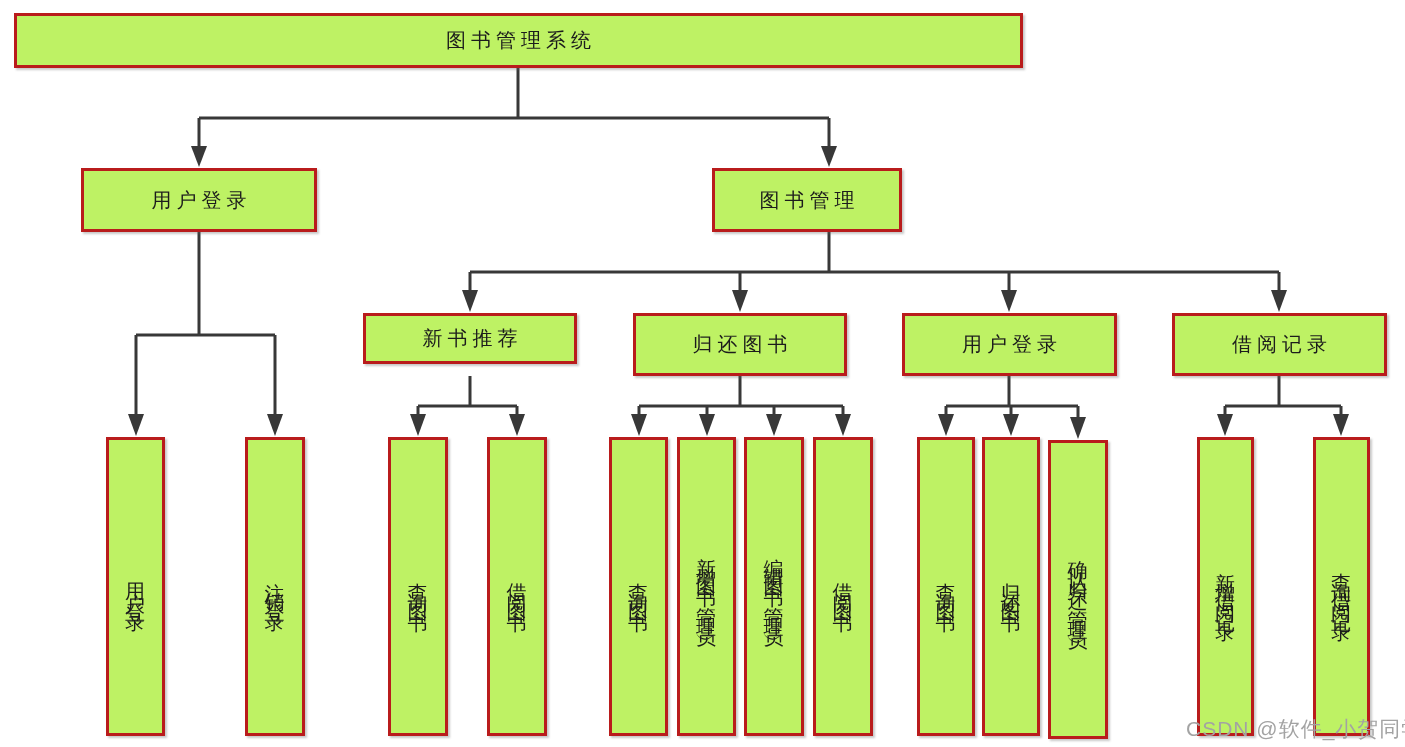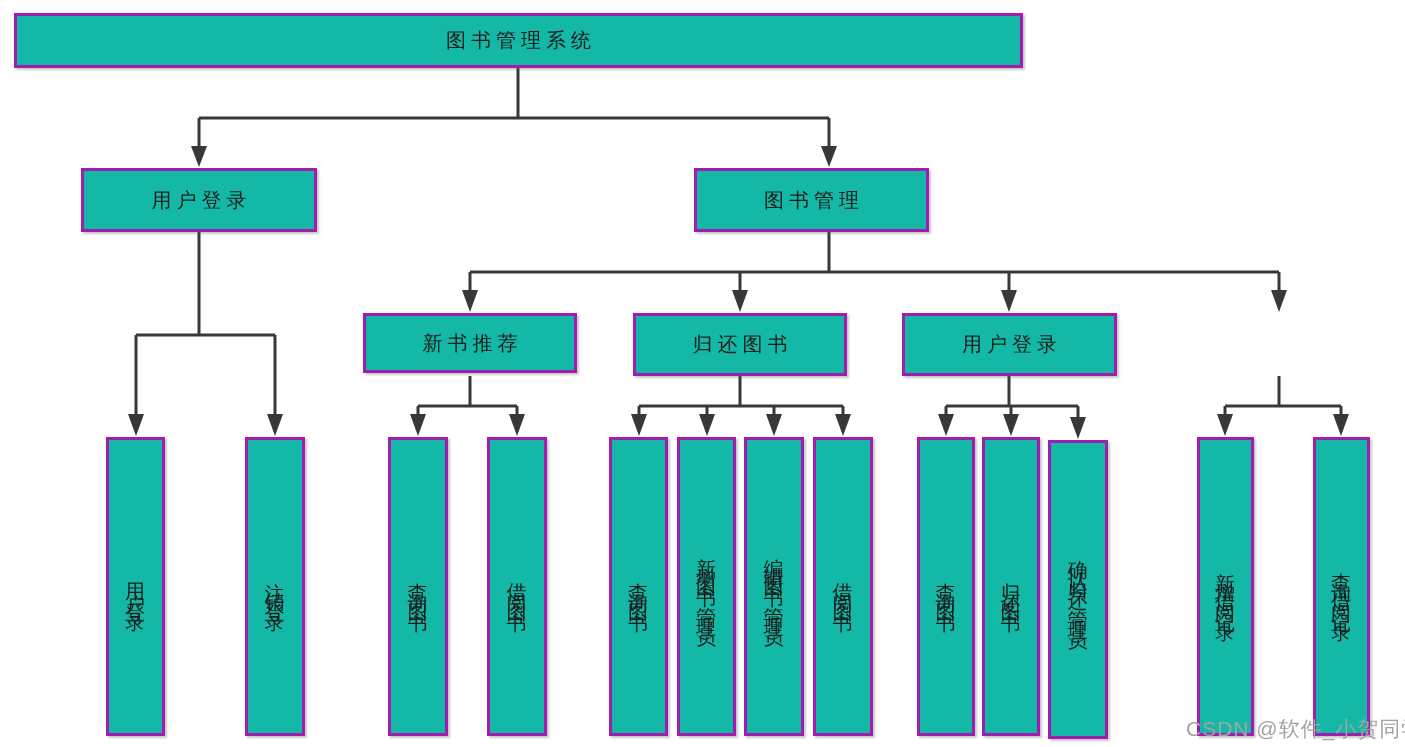--- a/index.html
+++ b/index.html
@@ -8,21 +8,21 @@
     width:1405px;height:747px;
     background:#ffffff;
     font-family:"Liberation Sans","DejaVu Sans",sans-serif;
     overflow:hidden;
   }
   .edges{position:absolute;left:0;top:0;width:1405px;height:747px;z-index:1;}
   .edges path{stroke:#383838;stroke-width:3;fill:none;}
   .edges polygon{fill:#383838;stroke:none;}
   .node{
     position:absolute;box-sizing:border-box;
-    border:3px solid #a21caf;background:#14b8a6;
+    border:3px solid #b91c1c;background:#bef264;
     display:flex;align-items:center;justify-content:center;
     box-shadow:2px 2px 2px rgba(100,100,100,0.35);
     z-index:2;
   }
   .node .lbl{
     color:#1c1c1c;font-size:20px;letter-spacing:5px;text-indent:5px;
     white-space:nowrap;
   }
   .node .vlbl{
     color:#1c1c1c;font-size:20px;
@@ -83,32 +83,35 @@
     </g>
   </svg>
 
   <div class="node" style="left:14px;top:13px;width:1009px;height:55px">
     <span class="lbl">图书管理系统</span>
   </div>
 
   <div class="node" style="left:81px;top:168px;width:236px;height:64px">
     <span class="lbl">用户登录</span>
   </div>
-  <div class="node" style="left:694px;top:168px;width:235px;height:64px">
+  <div class="node" style="left:712px;top:168px;width:190px;height:64px">
     <span class="lbl">图书管理</span>
   </div>
 
-  <div class="node" style="left:363px;top:313px;width:214px;height:60px">
+  <div class="node" style="left:363px;top:313px;width:214px;height:51px">
     <span class="lbl">新书推荐</span>
   </div>
   <div class="node" style="left:633px;top:313px;width:214px;height:63px">
     <span class="lbl">归还图书</span>
   </div>
   <div class="node" style="left:902px;top:313px;width:215px;height:63px">
     <span class="lbl">用户登录</span>
+  </div>
+  <div class="node" style="left:1172px;top:313px;width:215px;height:63px">
+    <span class="lbl">借阅记录</span>
   </div>
 
   <div class="node" style="left:106px;top:437px;width:59px;height:299px">
     <span class="vlbl">用户登录</span>
   </div>
   <div class="node" style="left:245px;top:437px;width:60px;height:299px">
     <span class="vlbl">注销登录</span>
   </div>
 
   <div class="node" style="left:388px;top:437px;width:60px;height:299px">

